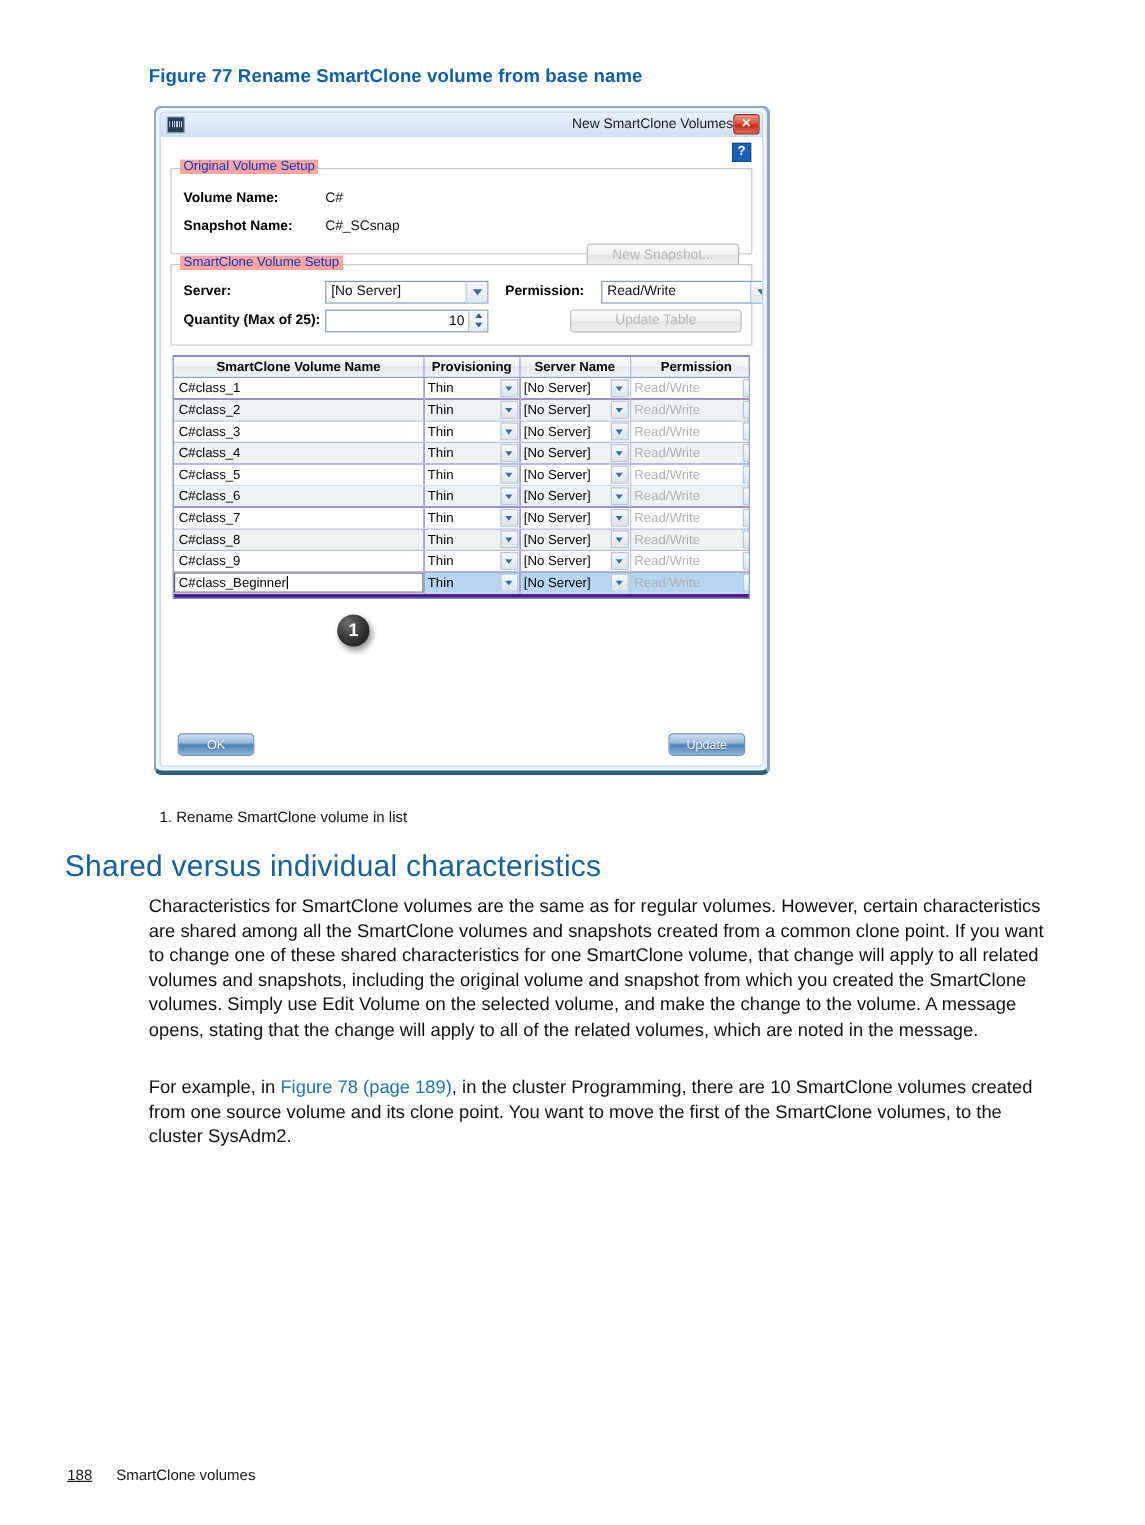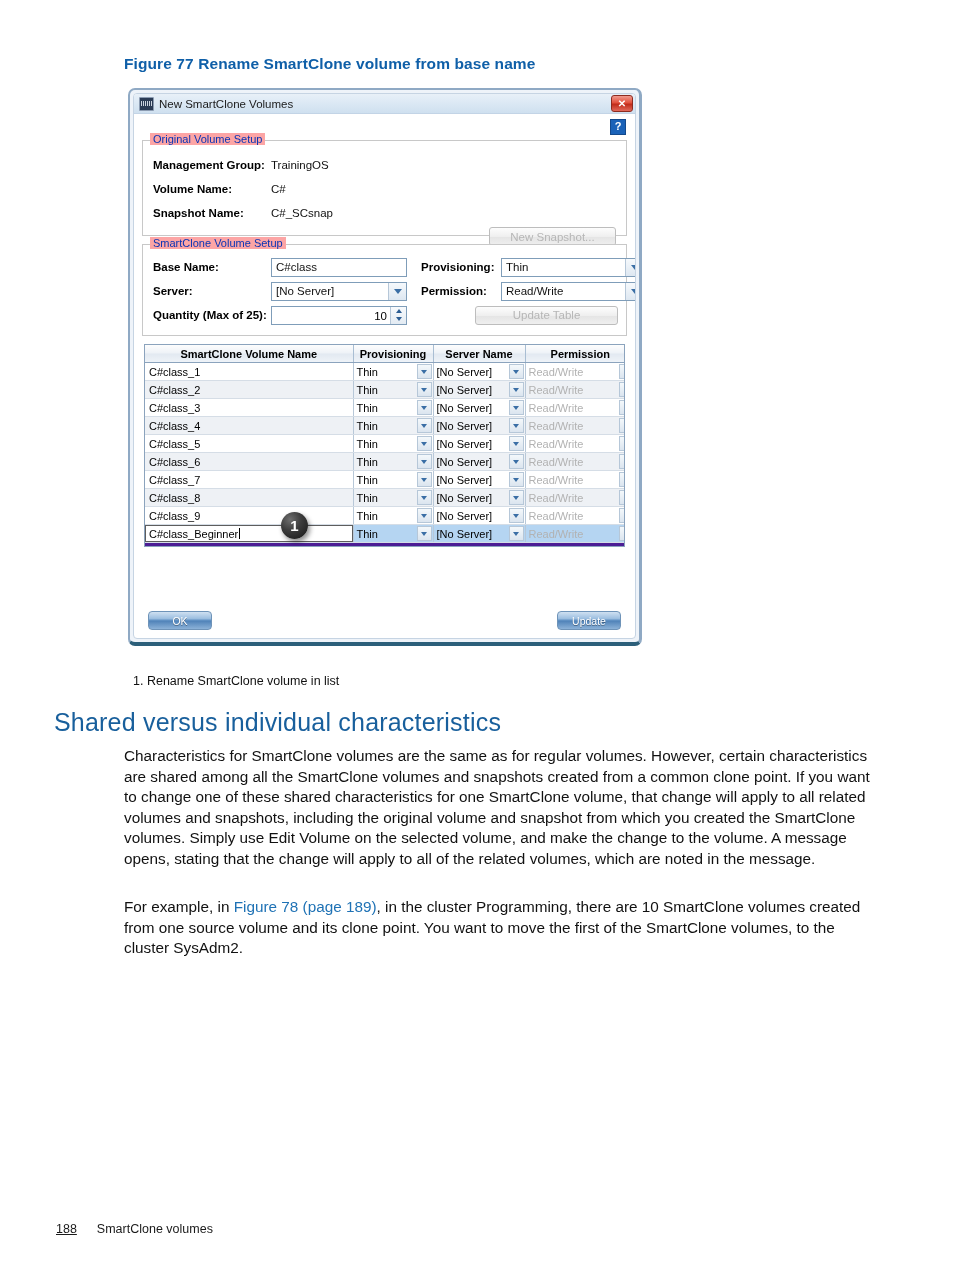--- a/index.html
+++ b/index.html
@@ -55,20 +55,21 @@
   }
 
   
   .titlebar {
     height: 19px;
     background: linear-gradient(to bottom,#e8f0f8 0%, #dbe8f4 50%, #cfe0ef 100%);
     border-bottom: 1px solid #c3d4e6;
     display: flex;
     align-items: center;
     padding: 0 2px 0 5px;
+    text-align: right;
   }
   .title-icon {
     width: 13px; height: 12px;
     background: #2a3b55;
     border: 1px solid #8c9cb2;
     position: relative;
     margin-right: 5px;
     flex: 0 0 auto;
     border-radius: 1px;
   }
@@ -408,50 +409,35 @@
     <div class="dlg-body">
 
       <div class="help-row">
         <div class="help-btn">?</div>
       </div>
 
       <div class="groupbox ovs">
         <div class="legend">Original Volume Setup</div>
         <div class="gb-inner">
           <div class="frow">
-            <div class="flabel">Management Group:</div>
-            <div class="fvalue">TrainingOS</div>
-          </div>
-          <div class="frow">
             <div class="flabel">Volume Name:</div>
             <div class="fvalue">C#</div>
           </div>
           <div class="frow">
             <div class="flabel">Snapshot Name:</div>
             <div class="fvalue" style="flex:1 1 auto;">C#_SCsnap</div>
             <div class="btn-disabled" style="width:127px;margin-top:47px;">New Snapshot...</div>
           </div>
         </div>
       </div>
 
       <div class="groupbox scs">
         <div class="legend">SmartClone Volume Setup</div>
         <div class="gb-inner" style="padding:10px 8px 8px 10px;">
 
-          <div class="frow">
-            <div class="flabel" style="width:118px;flex:0 0 118px;">Base Name:</div>
-            <div class="textbox" style="width:136px;flex:0 0 136px;">C#class</div>
-            <div class="flabel" style="width:80px;flex:0 0 80px;margin-left:14px;">Provisioning:</div>
-            <div class="combo" style="width:143px;flex:0 0 143px;">
-              <span class="cval">Thin</span>
-              <span class="arrow">
-                  <span class="caret"></span>
-                </span>
-            </div>
-          </div>
 
           <div class="frow">
             <div class="flabel" style="width:118px;flex:0 0 118px;">Server:</div>
             <div class="combo" style="width:136px;flex:0 0 136px;">
               <span class="cval">[No Server]</span>
               <span class="arrow">
                   <span class="caret"></span>
                 </span>
             </div>
             <div class="flabel" style="width:80px;flex:0 0 80px;margin-left:14px;">Permission:</div>

